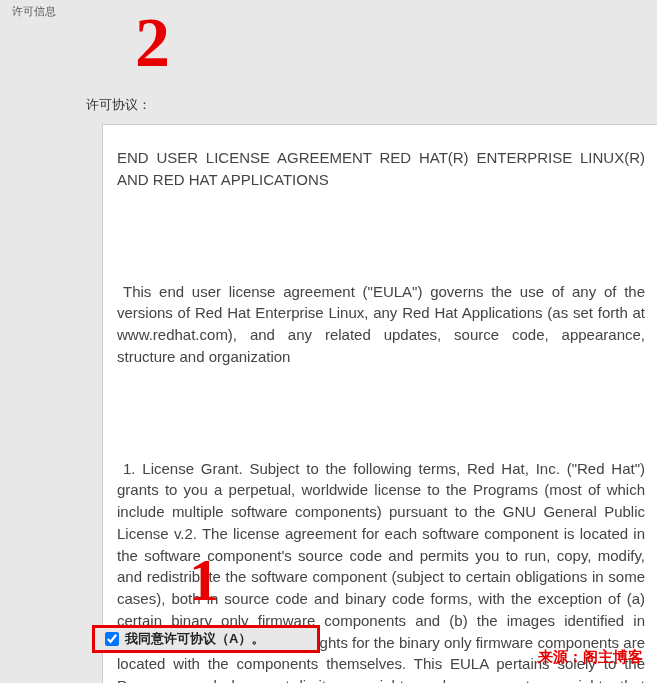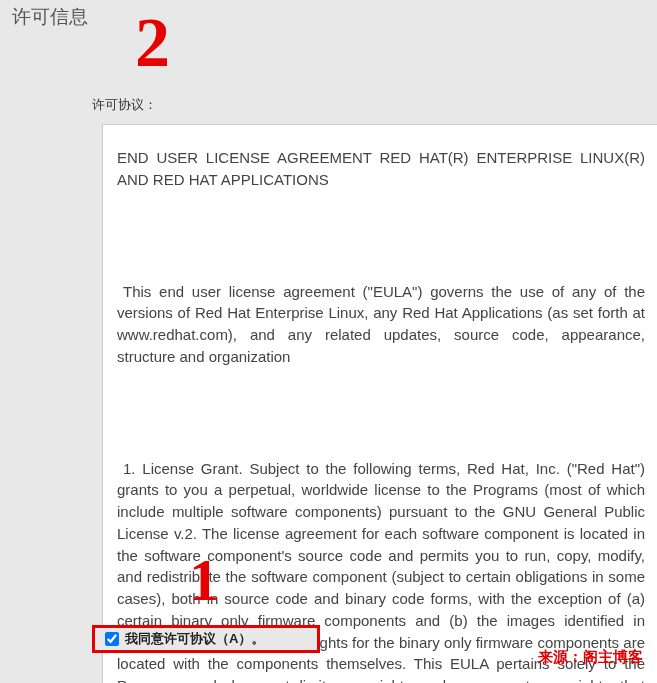--- a/index.html
+++ b/index.html
@@ -10,21 +10,21 @@
       font-family: "Microsoft YaHei", Arial, sans-serif;
       font-size: 13px;
       color: #333;
       position: relative;
       overflow: hidden;
     }
     .header {
       padding: 4px 12px 8px 12px;
     }
     .header-title {
-      font-size: 19px;
+      font-size: 11px;
       color: #555;
     }
     .done-btn-wrap {
       border: 3px solid #e60000;
       display: inline-block;
       padding: 14px 8px 14px 4px;
       margin-top: -4px;
     }
     .done-btn {
       background: linear-gradient(to bottom, #5fa9e8, #3a7fc8);
@@ -42,21 +42,21 @@
       left: 135px;
       color: #e60000;
       font-size: 70px;
       font-family: "Segoe Script", cursive;
       font-weight: bold;
       line-height: 1;
     }
     .license-label {
       position: absolute;
       top: 96px;
-      left: 92px;
+      left: 86px;
       font-size: 13px;
       color: #333;
     }
     .license-box {
       position: absolute;
       top: 124px;
       left: 102px;
       right: 0;
       height: 597px;
       background: #fff;

